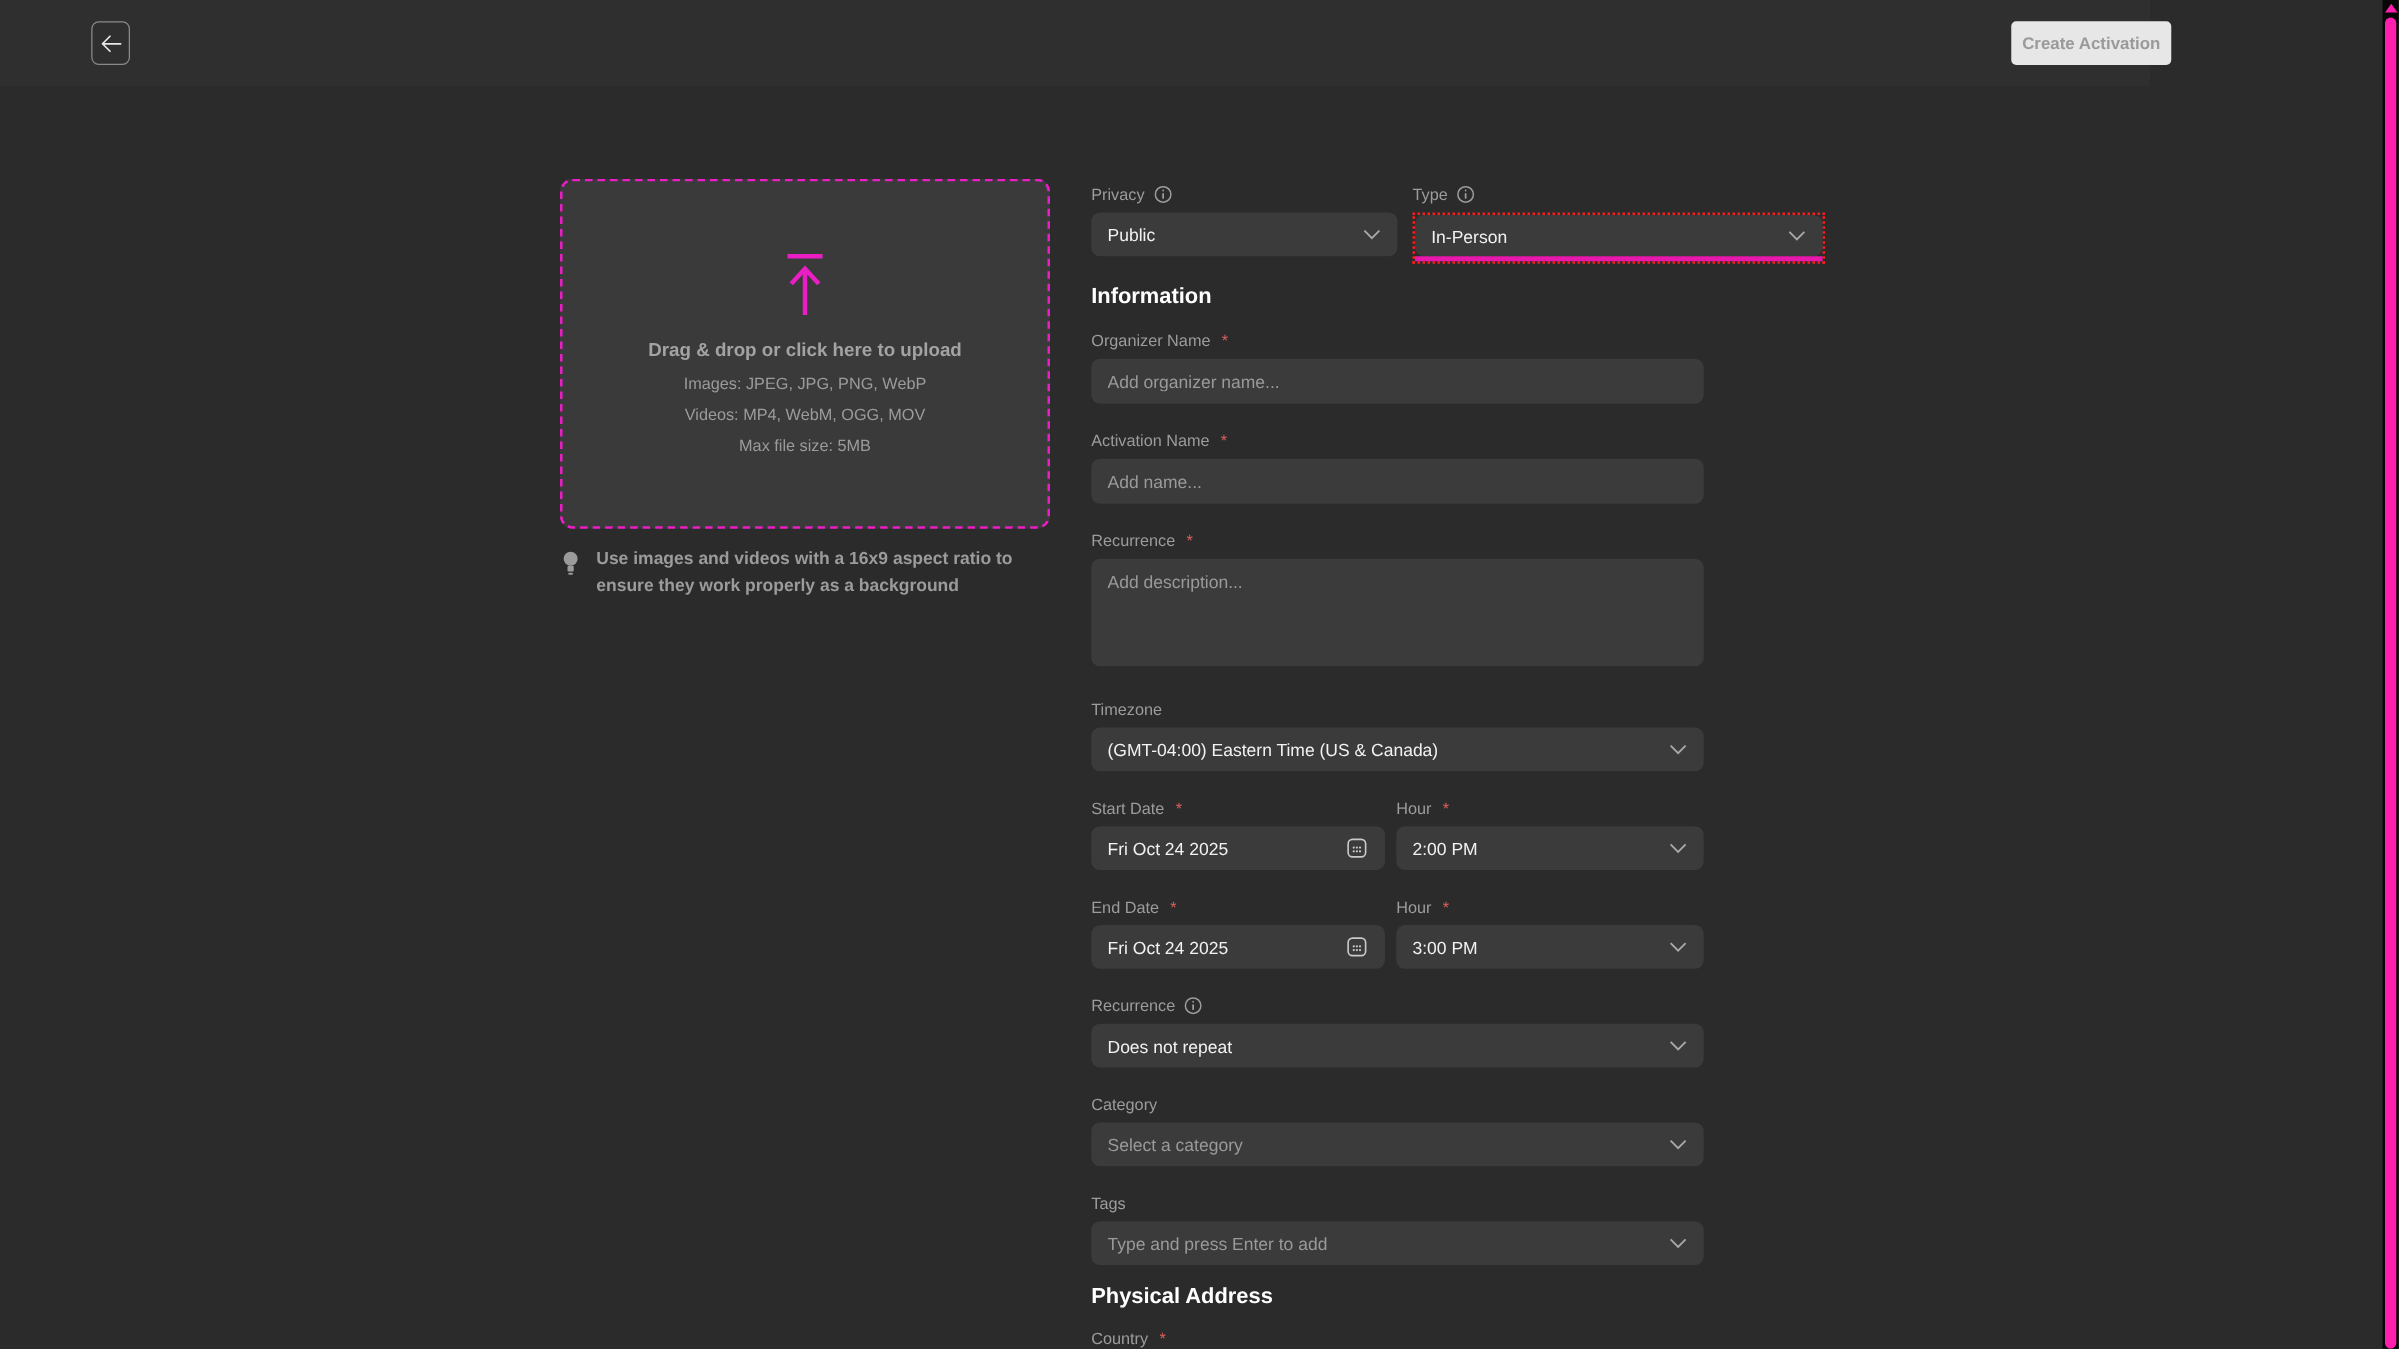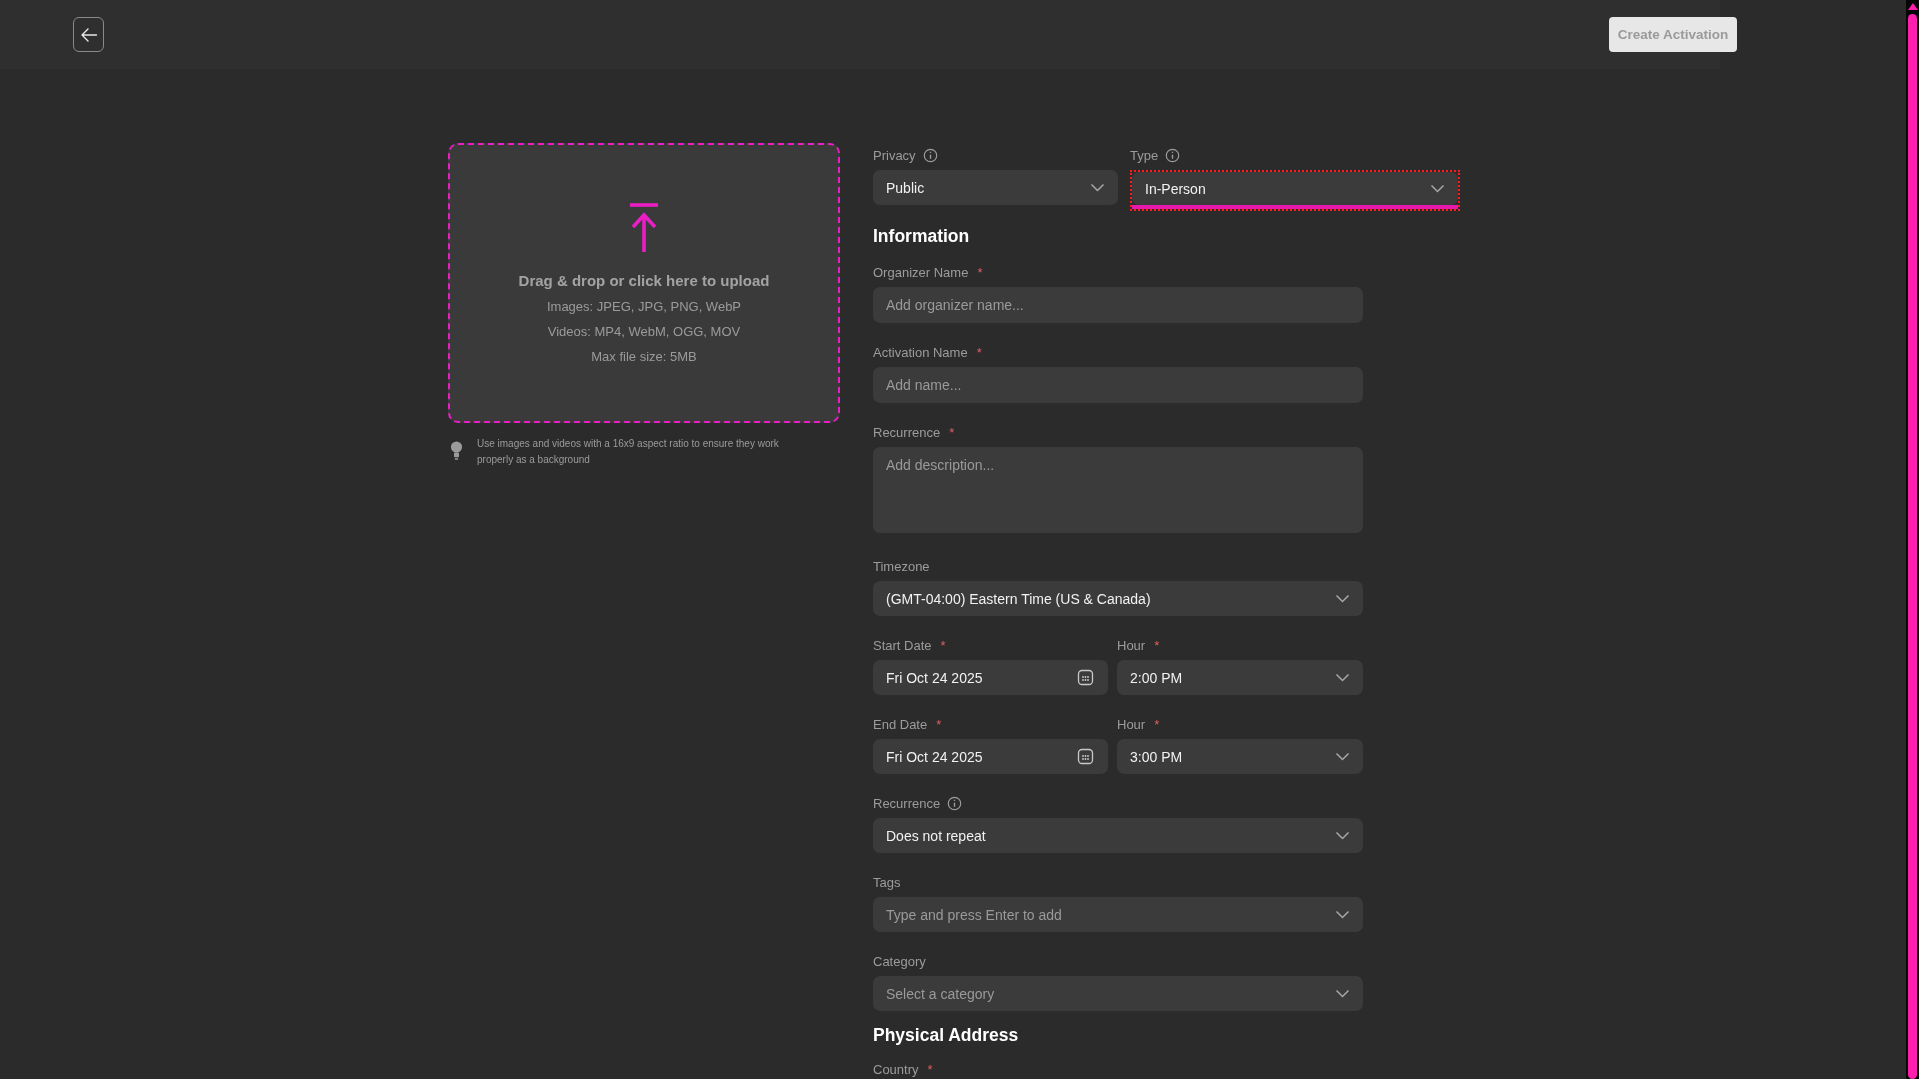--- a/index.html
+++ b/index.html
@@ -51,21 +51,21 @@
     border: 2px dashed #ea1ec4; border-radius: 10px; background: #3a3a3b;
     display: flex; flex-direction: column; align-items: center; justify-content: center;
     text-align: center; cursor: pointer;
   }
   .upload-title { font-size: 15px; font-weight: 700; color: #a3a3a3; margin-top: 18px; }
   .upload-line  { font-size: 13px; color: #9b9b9b; margin-top: 10px; }
   .hint {
     position: absolute; left: 449px; top: 436px; width: 372px;
     display: flex; gap: 13px; align-items: flex-start;
   }
-  .hint-text { font-size: 10px; line-height: 1.55; color: #9b9b9b; width: 340px; }
+  .hint-text { font-size: 14px; line-height: 1.55; color: #9b9b9b; width: 340px; font-weight: bold; }
 
   
   .form-col { position: absolute; left: 873px; top: 147px; width: 490px; }
 
   .flabel {
     display: flex; align-items: center; gap: 7px;
     font-size: 13px; color: #9c9c9c; height: 17px; margin-bottom: 6px;
   }
   .req { color: #dd5f5f; font-size: 13px; margin-left: 2px; }
   .field { margin-bottom: 21px; }
@@ -320,38 +320,38 @@
       <span class="icon">
         <svg width="15" height="9" viewBox="0 0 15 9" fill="none">
             <path d="M1.5 1.5L7.5 7.5L13.5 1.5" stroke="#a8a8a8" stroke-width="1.5"></path>
           </svg>
       </span>
     </div>
   </div>
 
   <div class="field">
     <div class="flabel">
+      <span>Category</span>
+    </div>
+    <div class="control">
+      <span class="ph">Select a category</span>
+      <span class="icon">
+        <svg width="15" height="9" viewBox="0 0 15 9" fill="none">
+            <path d="M1.5 1.5L7.5 7.5L13.5 1.5" stroke="#a8a8a8" stroke-width="1.5"></path>
+          </svg>
+      </span>
+    </div>
+  </div>
+
+  <div class="field">
+    <div class="flabel">
       <span>Tags</span>
     </div>
     <div class="control">
       <span class="ph">Type and press Enter to add</span>
-      <span class="icon">
-        <svg width="15" height="9" viewBox="0 0 15 9" fill="none">
-            <path d="M1.5 1.5L7.5 7.5L13.5 1.5" stroke="#a8a8a8" stroke-width="1.5"></path>
-          </svg>
-      </span>
-    </div>
-  </div>
-
-  <div class="field">
-    <div class="flabel">
-      <span>Category</span>
-    </div>
-    <div class="control">
-      <span class="ph">Select a category</span>
       <span class="icon">
         <svg width="15" height="9" viewBox="0 0 15 9" fill="none">
             <path d="M1.5 1.5L7.5 7.5L13.5 1.5" stroke="#a8a8a8" stroke-width="1.5"></path>
           </svg>
       </span>
     </div>
   </div>
 
   <div class="section-h addr">Physical Address</div>
 

